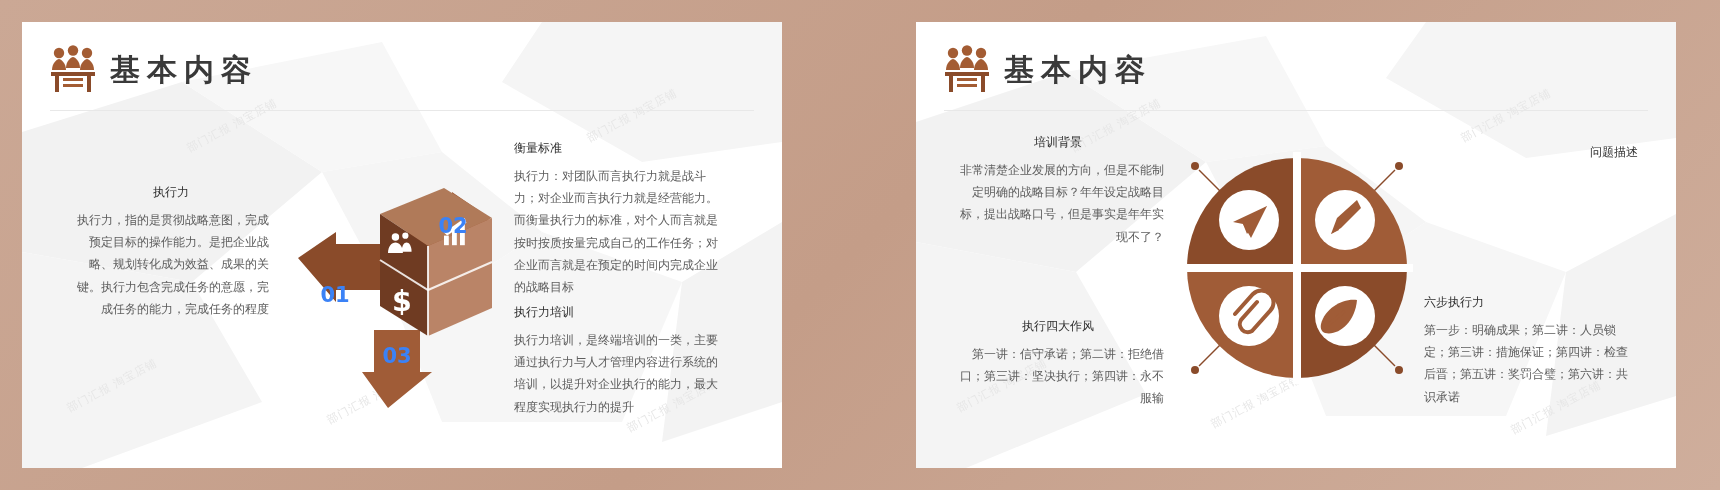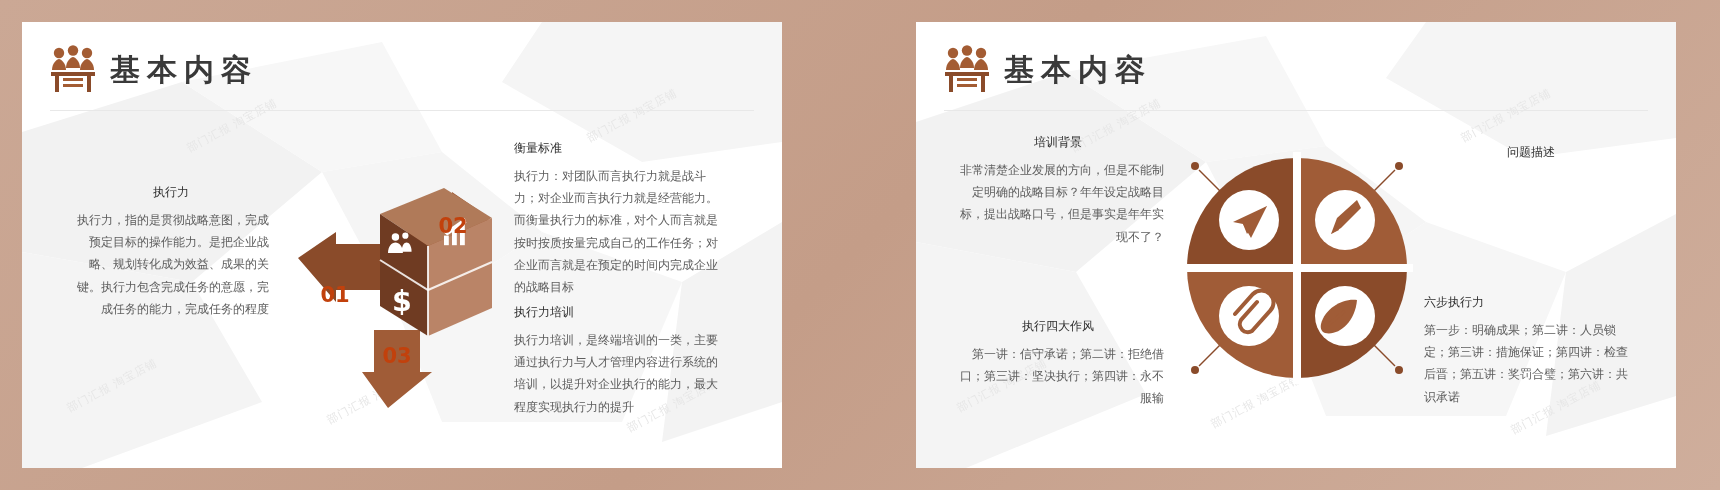--- a/index.html
+++ b/index.html
@@ -74,21 +74,21 @@
   }
   .ralign { text-align: right; }
   .ralign .t-title { text-align: center; }
   .lalign { text-align: left; }
 
   
   .cube-wrap { position: absolute; left: 262px; top: 118px; width: 220px; height: 268px; }
 
   .arrow-tag {
     position: absolute;
-    color: #c2410c;
+    color: #3b82f6;
     font-weight: bold;
     font-size: 21px;
     font-family: "DejaVu Sans", sans-serif;
     display: flex; align-items: center; justify-content: center;
   }
 
   
   .circle-wrap { position: absolute; left: 255px; top: 120px; width: 230px; height: 230px; }
 </style>
 </head>
@@ -229,21 +229,21 @@
       <div class="slide-title">基本内容</div>
     </div>
     <div class="header-rule"></div>
 
     <div class="tblock ralign" style="left:36px; top:112px; width:212px;">
       <div class="t-title">培训背景</div>
       <div class="t-body">非常清楚企业发展的方向，但是不能制定明确的战略目标？年年设定战略目标，提出战略口号，但是事实是年年实现不了？</div>
     </div>
 
     <div class="tblock lalign" style="left:508px; top:122px; width:214px;">
-      <div class="t-title" style="text-align:center">问题描述</div>
+      <div class="t-title" style="text-align:right">问题描述</div>
     </div>
 
     <div class="tblock ralign" style="left:36px; top:268px; width:212px;margin-top:28px;">
       <div class="t-title">执行四大作风</div>
       <div class="t-body">第一讲：信守承诺；第二讲：拒绝借口；第三讲：坚决执行；第四讲：永不服输</div>
     </div>
 
     <div class="tblock lalign" style="left:508px; top:272px; width:214px;">
       <div class="t-title" style="text-align:left">六步执行力</div>
       <div class="t-body">第一步：明确成果；第二讲：人员锁定；第三讲：措施保证；第四讲：检查后晋；第五讲：奖罚合璧；第六讲：共识承诺</div>

